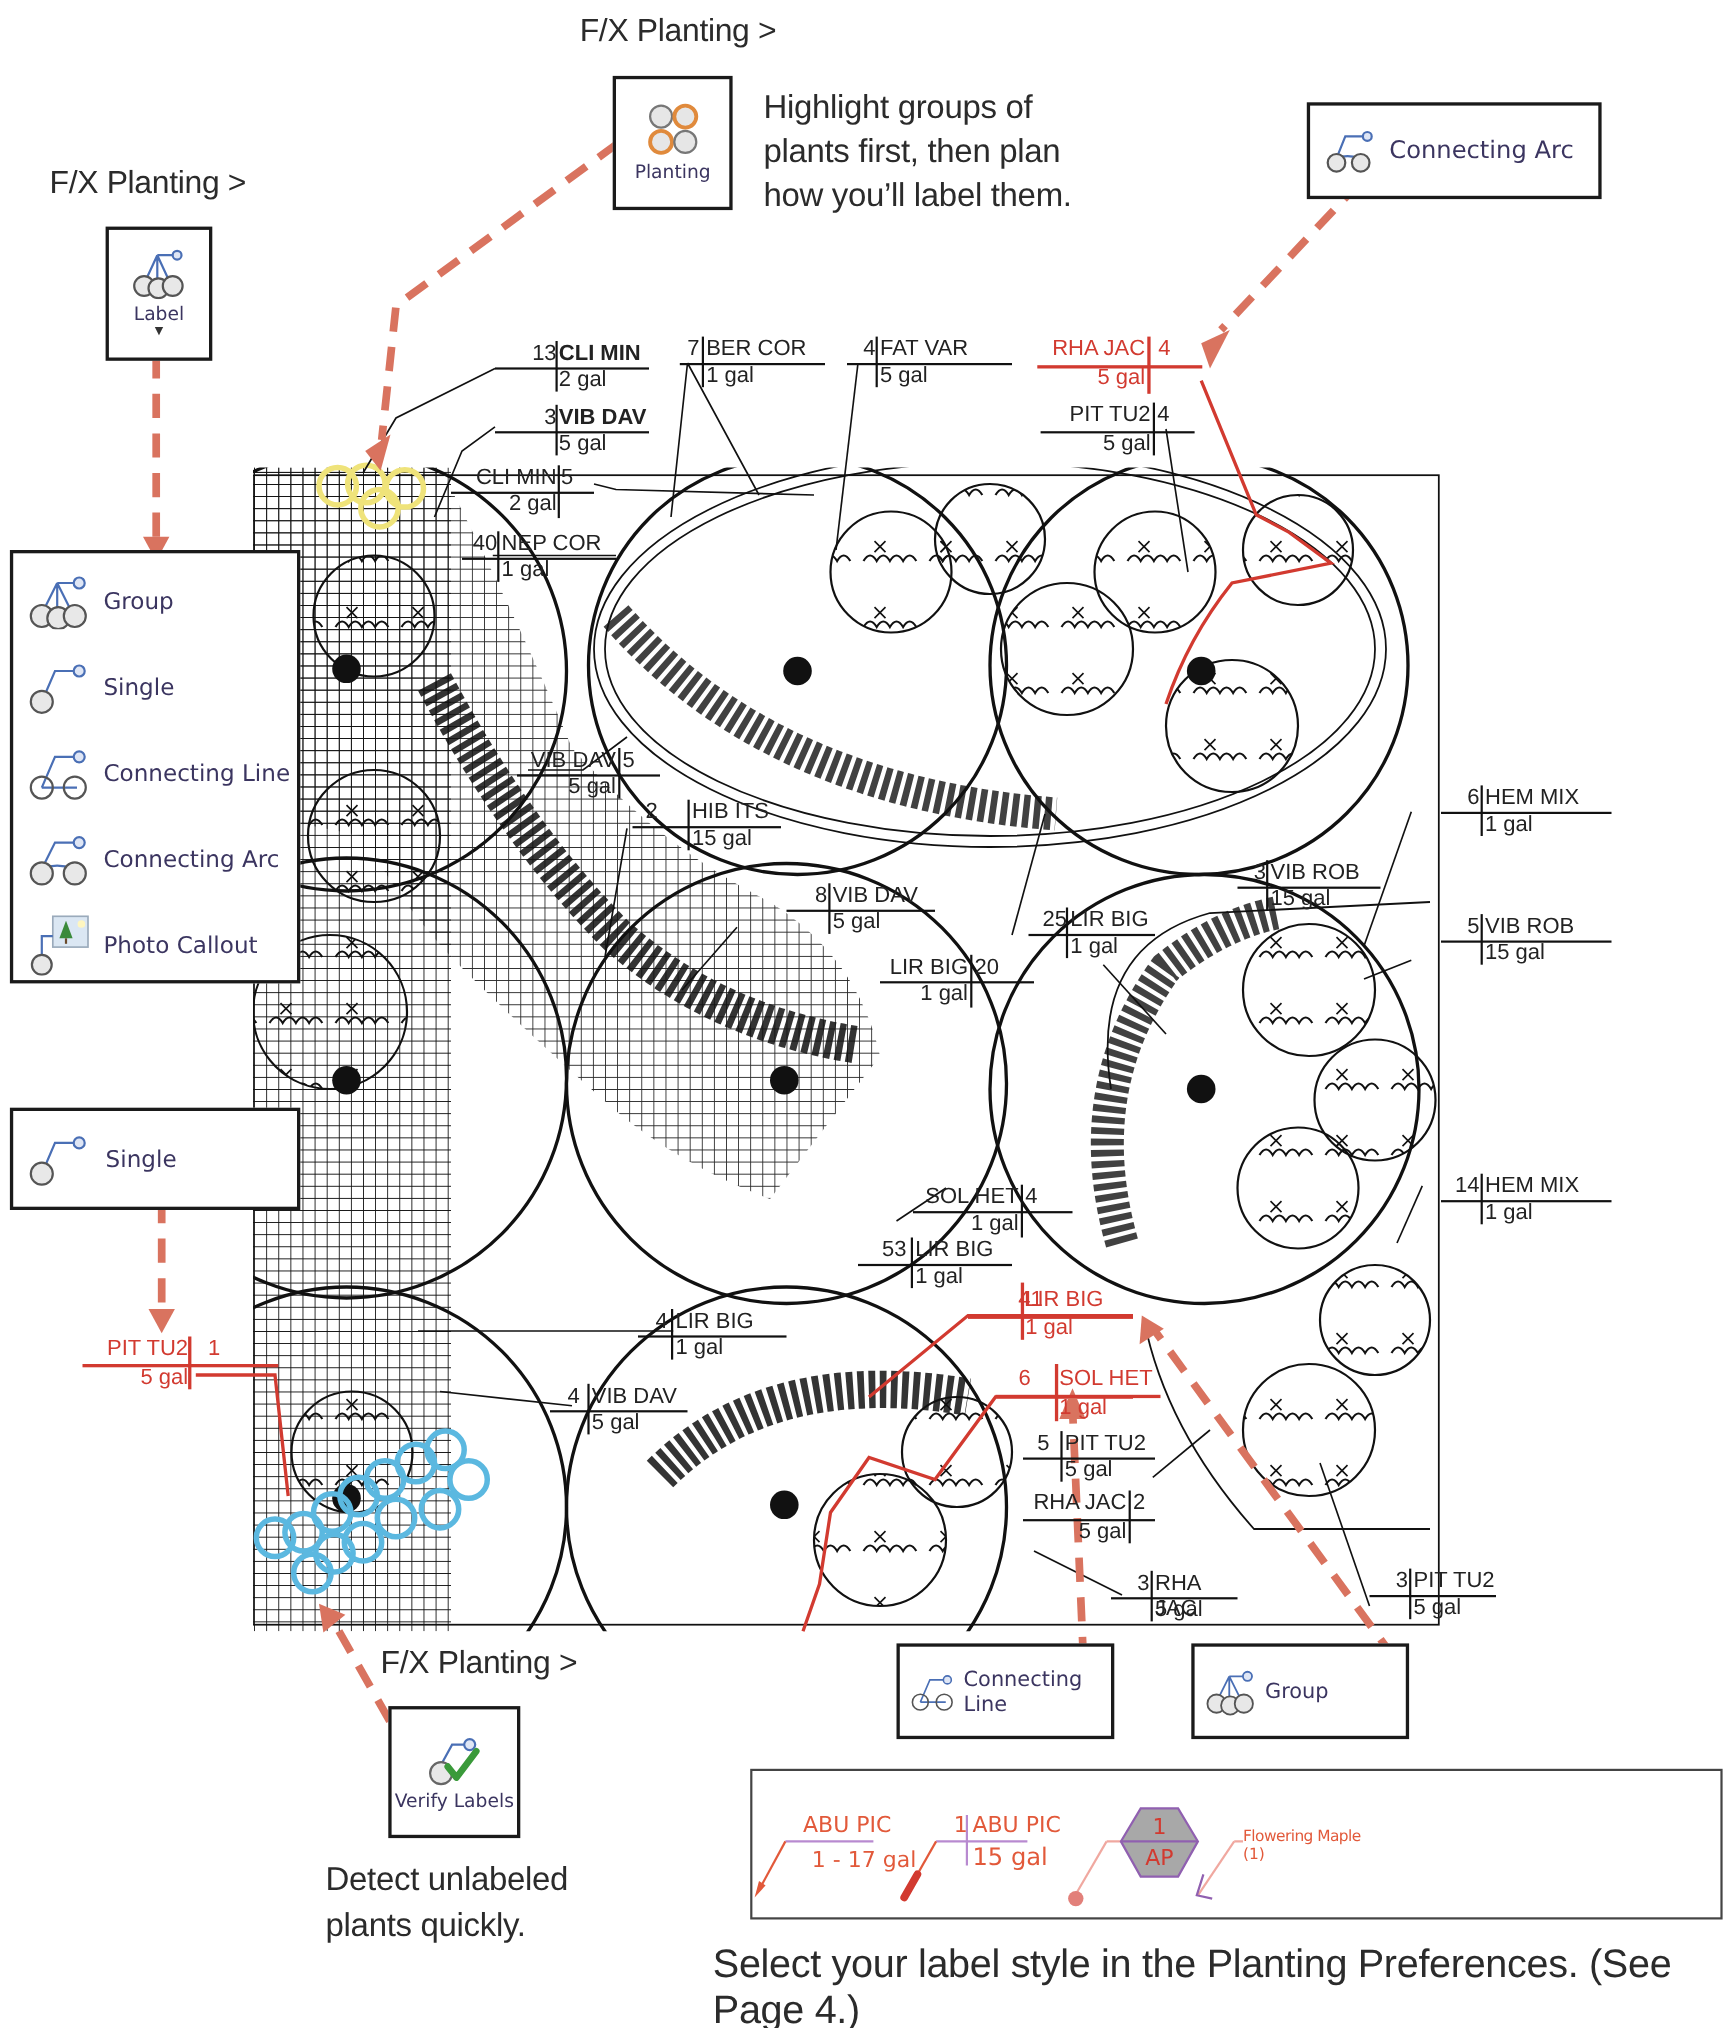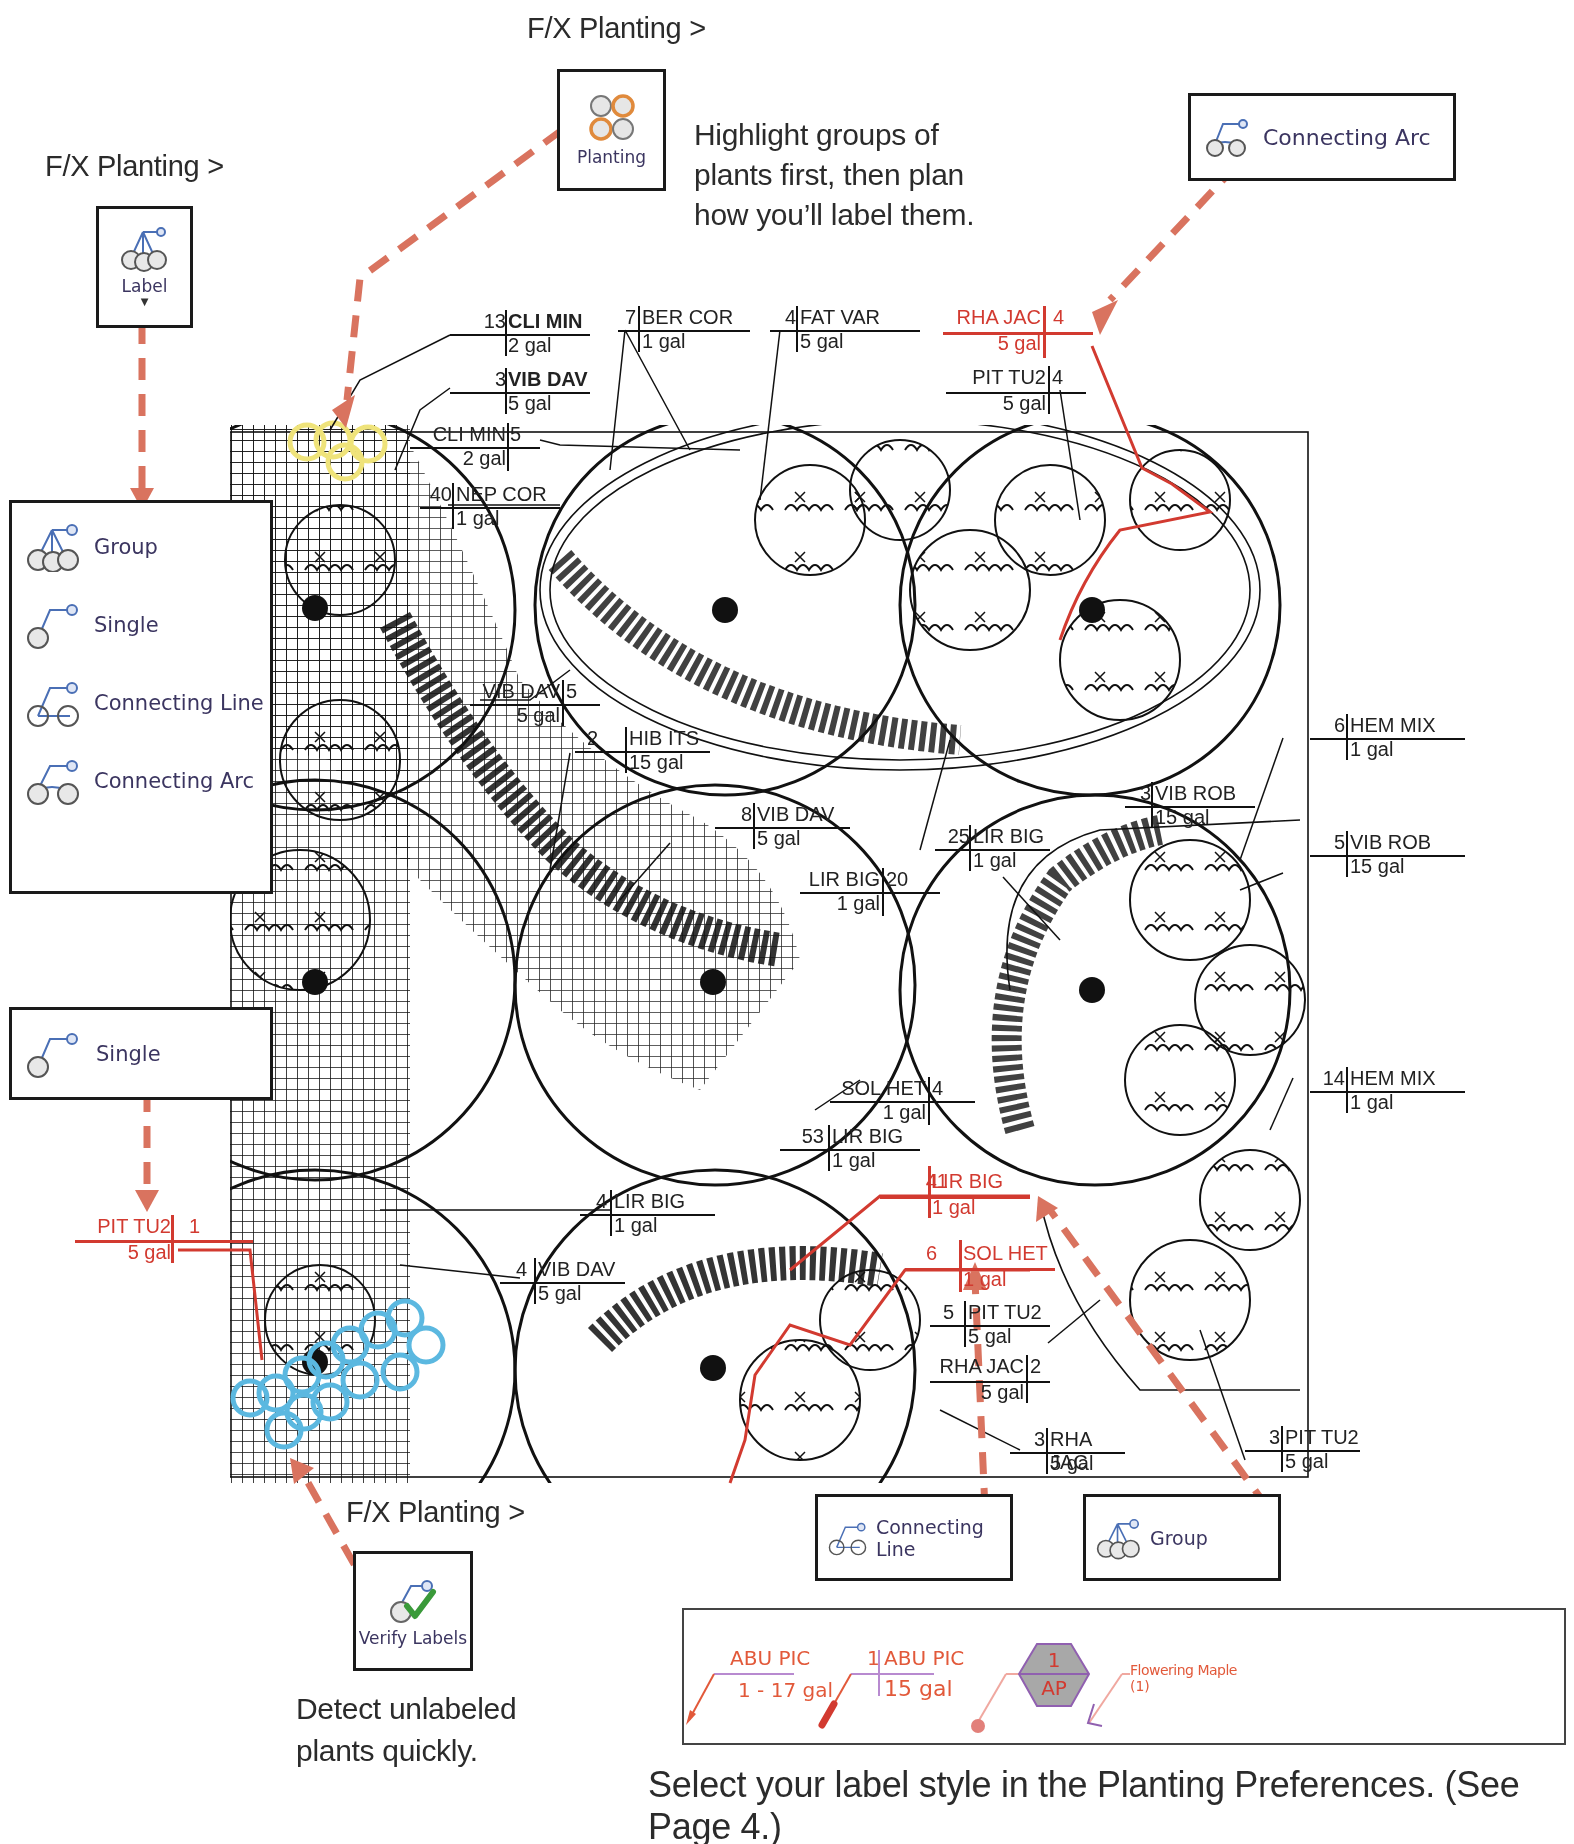--- a/index.html
+++ b/index.html
@@ -408,21 +408,21 @@
 <div class="abs callout-heading" style="left:527px;top:12px;">F/X Planting &gt;</div>
 <div class="tool-box ribbon-btn" style="left:557px;top:69px;width:109px;height:122px;">
   <svg width="52" height="50" viewBox="0 0 52 50">
     <circle cx="15" cy="13" r="10" fill="#e6e6e6" stroke="#777" stroke-width="2"></circle>
     <circle cx="37" cy="13" r="10" fill="#e6e6e6" stroke="#e08a3c" stroke-width="3.5"></circle>
     <circle cx="15" cy="36" r="10" fill="#e6e6e6" stroke="#e08a3c" stroke-width="3.5"></circle>
     <circle cx="37" cy="36" r="10" fill="#e6e6e6" stroke="#777" stroke-width="2"></circle>
   </svg>
   <span class="tool-label">Planting</span>
 </div>
-<div class="abs callout-text" style="left:694px;top:78px;margin-top:37px;">
+<div class="abs callout-text" style="left:694px;top:78px;">
   <div>Highlight groups of</div>
   <div>plants first, then plan</div>
   <div>how you’ll label them.</div>
 </div>
 
 <div class="tool-box" style="left:1188px;top:93px;width:268px;height:88px;">
   <div class="row-tool">
     <svg width="46" height="46" viewBox="0 0 46 46">
       <path d="M10 30 L18 10 L34 10" stroke="#4a6fb5" stroke-width="2" fill="none"></path>
       <circle cx="38" cy="10" r="4" fill="#dfe6f5" stroke="#4a6fb5" stroke-width="2"></circle>
@@ -478,20 +478,31 @@
   <div class="menu-item" style="top:248px;">
     <svg width="58" height="50" viewBox="0 0 58 50">
       <path d="M12 34 L24 10 L42 10" stroke="#4a6fb5" stroke-width="2" fill="none"></path>
       <path d="M12 34 Q26 28 40 34 L44 40" stroke="#4a6fb5" stroke-width="2" fill="none"></path>
       <circle cx="46" cy="10" r="5" fill="#dfe6f5" stroke="#4a6fb5" stroke-width="2"></circle>
       <circle cx="12" cy="38" r="10" fill="#e8e8e8" stroke="#555" stroke-width="2"></circle>
       <circle cx="42" cy="38" r="10" fill="#e8e8e8" stroke="#555" stroke-width="2"></circle>
     </svg>
     <span class="tool-label">Connecting Arc</span>
   </div>
+  <div class="menu-item" style="top:326px;">
+    <svg width="58" height="56" viewBox="0 0 58 56">
+      <rect x="22" y="2" width="32" height="28" fill="#dbe7f3" stroke="#9aaabb" stroke-width="1.5"></rect>
+      <polygon points="34,6 28,22 40,22" fill="#3a8a3a"></polygon>
+      <rect x="33" y="22" width="2" height="5" fill="#6a4a2a"></rect>
+      <circle cx="48" cy="9" r="3.5" fill="#fff6c0"></circle>
+      <path d="M12 44 L12 20 L22 20" stroke="#4a6fb5" stroke-width="2" fill="none"></path>
+      <circle cx="12" cy="46" r="9" fill="#e8e8e8" stroke="#555" stroke-width="2"></circle>
+    </svg>
+    <span class="tool-label">Photo Callout</span>
+  </div>
 </div>
 
 <div class="tool-box" style="left:9px;top:1007px;width:264px;height:93px;">
   <div class="row-tool">
     <svg width="58" height="50" viewBox="0 0 58 50">
       <path d="M12 38 L24 10 L42 10" stroke="#4a6fb5" stroke-width="2" fill="none"></path>
       <circle cx="46" cy="10" r="5" fill="#dfe6f5" stroke="#4a6fb5" stroke-width="2"></circle>
       <circle cx="12" cy="38" r="10" fill="#e8e8e8" stroke="#555" stroke-width="2"></circle>
     </svg>
     <span class="tool-label">Single</span>

